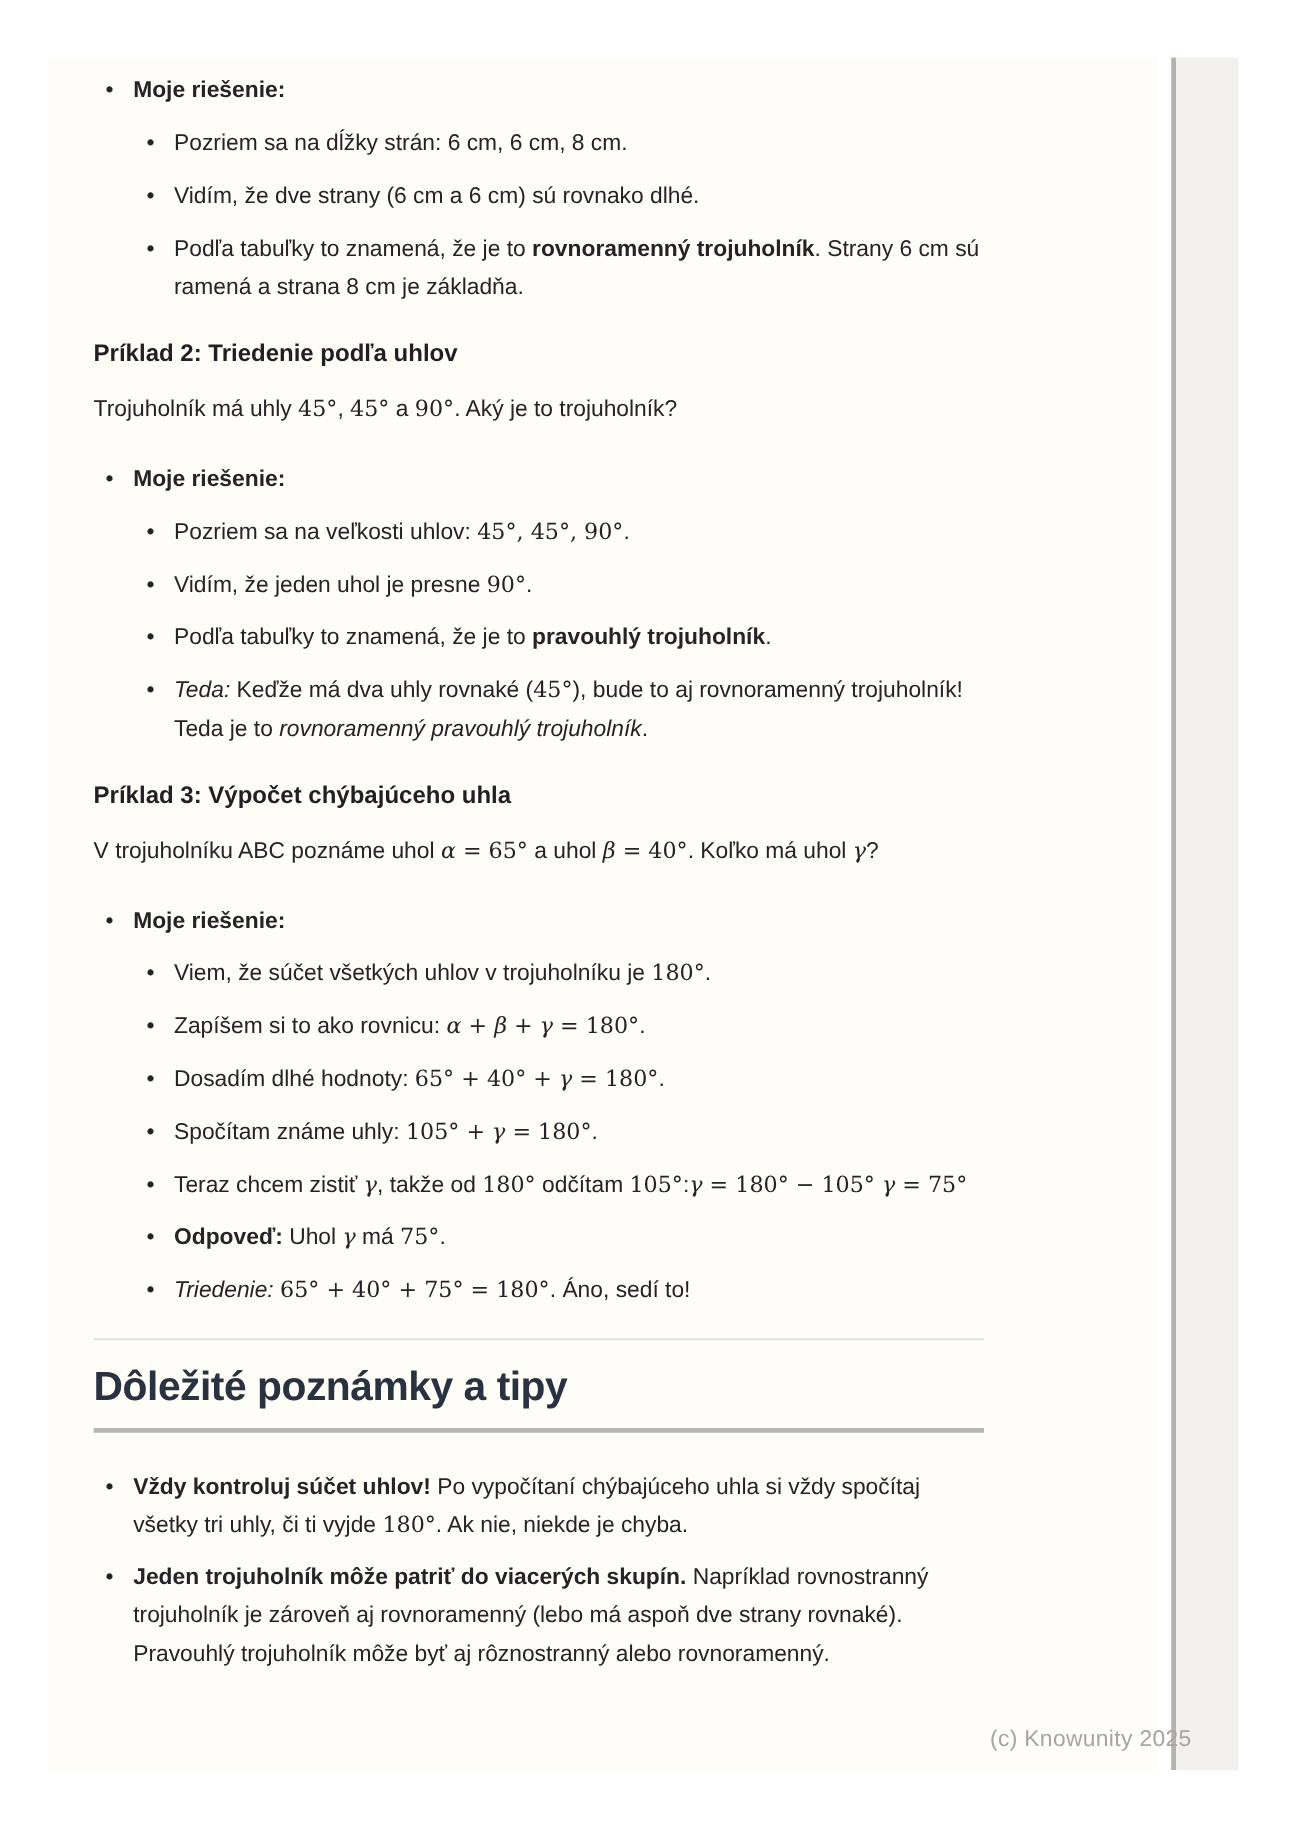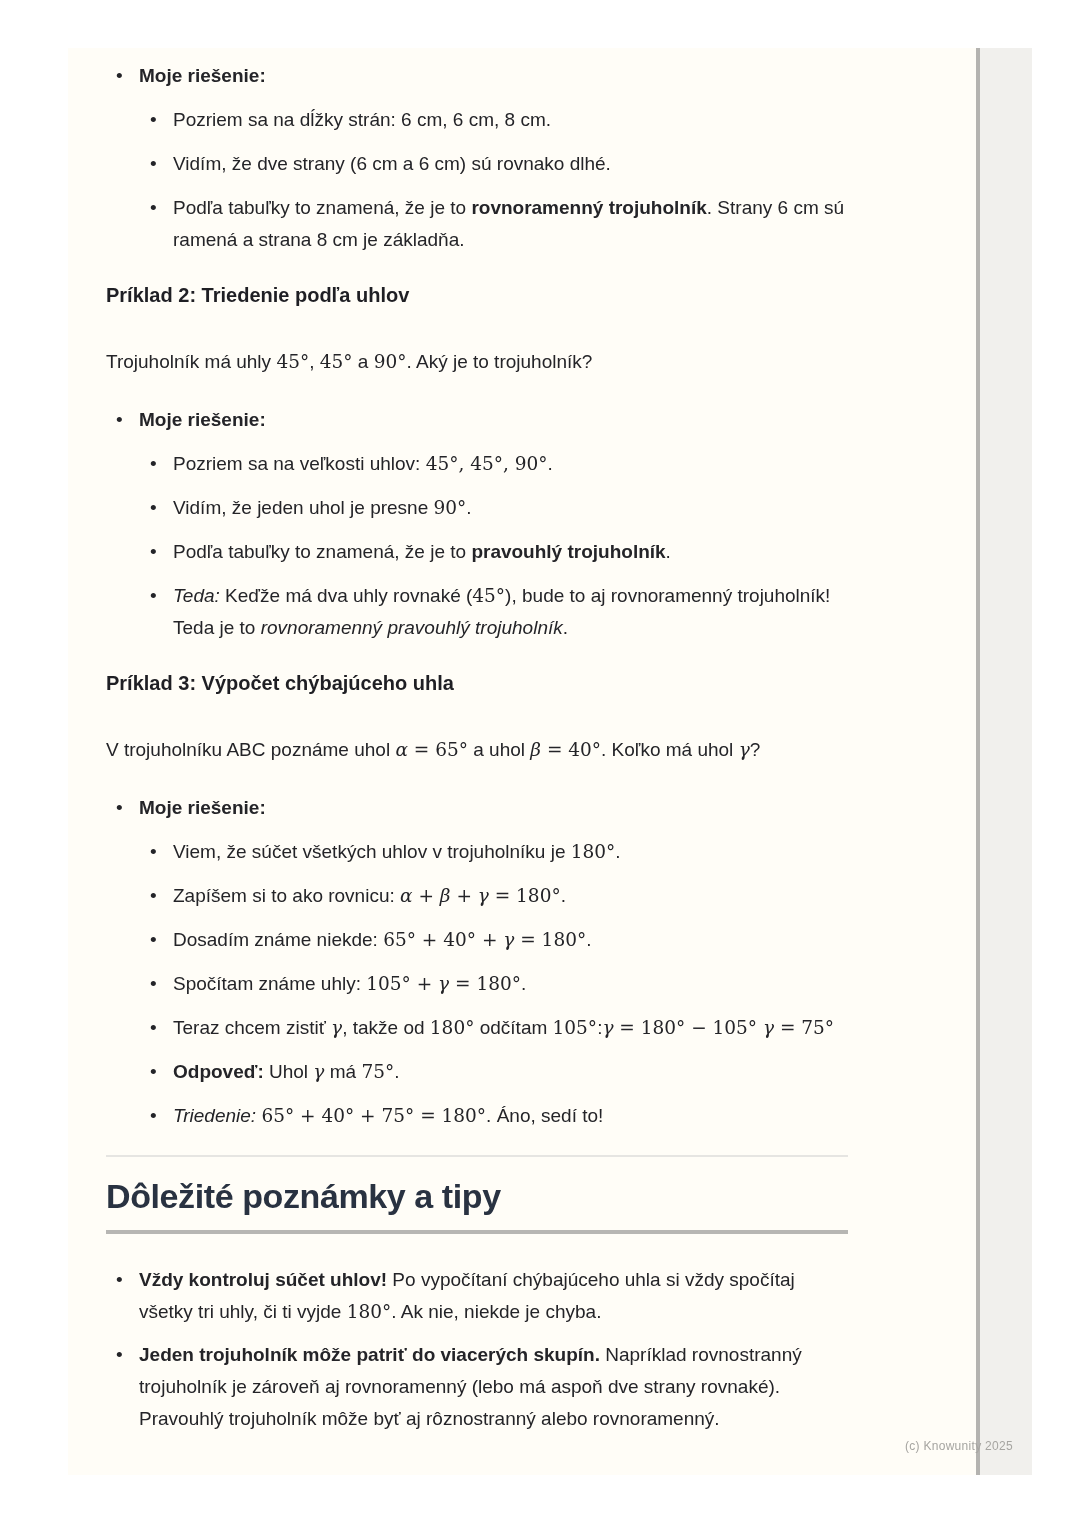--- a/index.html
+++ b/index.html
@@ -2,60 +2,60 @@
 <html><head>
 <meta charset="utf-8">
 <style>
   html,body{margin:0;padding:0;}
   body{
     width:1080px;height:1528px;background:#ffffff;overflow:hidden;
     font-family:"Liberation Sans", sans-serif;
   }
   .canvas{position:relative;width:1080px;height:1528px;background:#ffffff;}
   .paper{
-    position:absolute;left:68px;top:48px;width:925px;height:1427px;
+    position:absolute;left:40px;top:48px;width:925px;height:1427px;
     background:#fffdf7;overflow:hidden;
   }
   .content{
     position:absolute;left:38px;top:0;width:742px;padding-top:12px;
     font-size:19px;line-height:32px;color:#242428;
   }
   
   ul{list-style:none;margin:0;padding:0;}
   ul.lvl1{margin-top:26px;}
   .content > ul.lvl1:first-child{margin-top:0;}
   li{position:relative;padding-left:33px;}
   li::before{content:"\2022";position:absolute;left:10px;top:0;color:#242428;}
   ul.lvl1 > li{margin-top:11px;}
   ul.lvl1 > li:first-child{margin-top:0;}
   ul.lvl2{margin-left:1px;}
   ul.lvl2 > li{margin-top:12px;}
   ul.lvl2 > li:first-child{margin-top:12px;}
   
   h3{font-size:20px;line-height:28px;font-weight:700;color:#1f1f24;margin:25px 0 0;}
-  p{margin:37px 0 0;}
+  p{margin:17px 0 0;}
   h1{
     font-size:34px;line-height:44px;font-weight:700;color:#293241;
     letter-spacing:-0.4px;margin:17px 0 12px;
   }
   hr{border:none;margin:0;}
   hr.light{border-top:2px solid #e6e5e2;margin-top:23px;}
   hr.thick{border-top:4px solid #b7b6b3;margin-bottom:30px;}
   
   .b{font-weight:700;}
   .i{font-style:italic;}
   .m{font-family:"DejaVu Serif", serif;font-size:18.5px;}
   .m.i{font-style:italic;}
   
   .scroll-thumb{position:absolute;left:976px;top:48px;width:4px;height:1427px;background:#b4b3b0;}
   .scroll-track{position:absolute;left:980px;top:48px;width:52px;height:1427px;background:#f1f0ed;}
   
   .footer{
-    position:absolute;top:1439px;right:67px;z-index:3;
-    font-size:12px;color:#a6a5a1;letter-spacing:0.3px;
+    position:absolute;top:1439px;right:87px;z-index:3;
+    font-size:19px;color:#a6a5a1;letter-spacing:0.3px;
   }
 </style>
 </head>
 <body>
 
 <div class="canvas">
   <div class="paper">
     <main class="content">
         <ul class="lvl1">
           <li><span class="b">Moje riešenie:</span><ul class="lvl2">
@@ -73,21 +73,21 @@
               <li><span>Podľa tabuľky to znamená, že je to </span><span class="b">pravouhlý trojuholník</span><span>.</span></li>
               <li><span class="i">Teda:</span><span> Keďže má dva uhly rovnaké (</span><span class="m">45°</span><span>), bude to aj rovnoramenný trojuholník! Teda je to </span><span class="i">rovnoramenný pravouhlý trojuholník</span><span>.</span></li>
             </ul></li>
         </ul>
         <h3>Príklad 3: Výpočet chýbajúceho uhla</h3>
         <p><span>V trojuholníku ABC poznáme uhol </span><span class="m i">α</span><span class="m"> = 65°</span><span> a uhol </span><span class="m i">β</span><span class="m"> = 40°</span><span>. Koľko má uhol </span><span class="m i">γ</span><span>?</span></p>
         <ul class="lvl1">
           <li><span class="b">Moje riešenie:</span><ul class="lvl2">
               <li><span>Viem, že súčet všetkých uhlov v trojuholníku je </span><span class="m">180°</span><span>.</span></li>
               <li><span>Zapíšem si to ako rovnicu: </span><span class="m i">α + β + γ</span><span class="m"> = 180°</span><span>.</span></li>
-              <li><span>Dosadím známe niekde: </span><span class="m">65° + 40° + </span><span class="m i">γ</span><span class="m"> = 180°</span><span>.</span></li>
+              <li><span>Dosadím dlhé hodnoty: </span><span class="m">65° + 40° + </span><span class="m i">γ</span><span class="m"> = 180°</span><span>.</span></li>
               <li><span>Spočítam známe uhly: </span><span class="m">105° + </span><span class="m i">γ</span><span class="m"> = 180°</span><span>.</span></li>
               <li><span>Teraz chcem zistiť </span><span class="m i">γ</span><span>, takže od </span><span class="m">180°</span><span> odčítam </span><span class="m">105°</span><span>:</span><span class="m i">γ</span><span class="m"> = 180° − 105° </span><span class="m i">γ</span><span class="m"> = 75°</span></li>
               <li><span class="b">Odpoveď:</span><span> Uhol </span><span class="m i">γ</span><span> má </span><span class="m">75°</span><span>.</span></li>
               <li><span class="i">Triedenie:</span><span> </span><span class="m">65° + 40° + 75° = 180°</span><span>. Áno, sedí to!</span></li>
             </ul></li>
         </ul>
         <hr class="light">
         <h1>Dôležité poznámky a tipy</h1>
         <hr class="thick">
         <ul class="lvl1">

